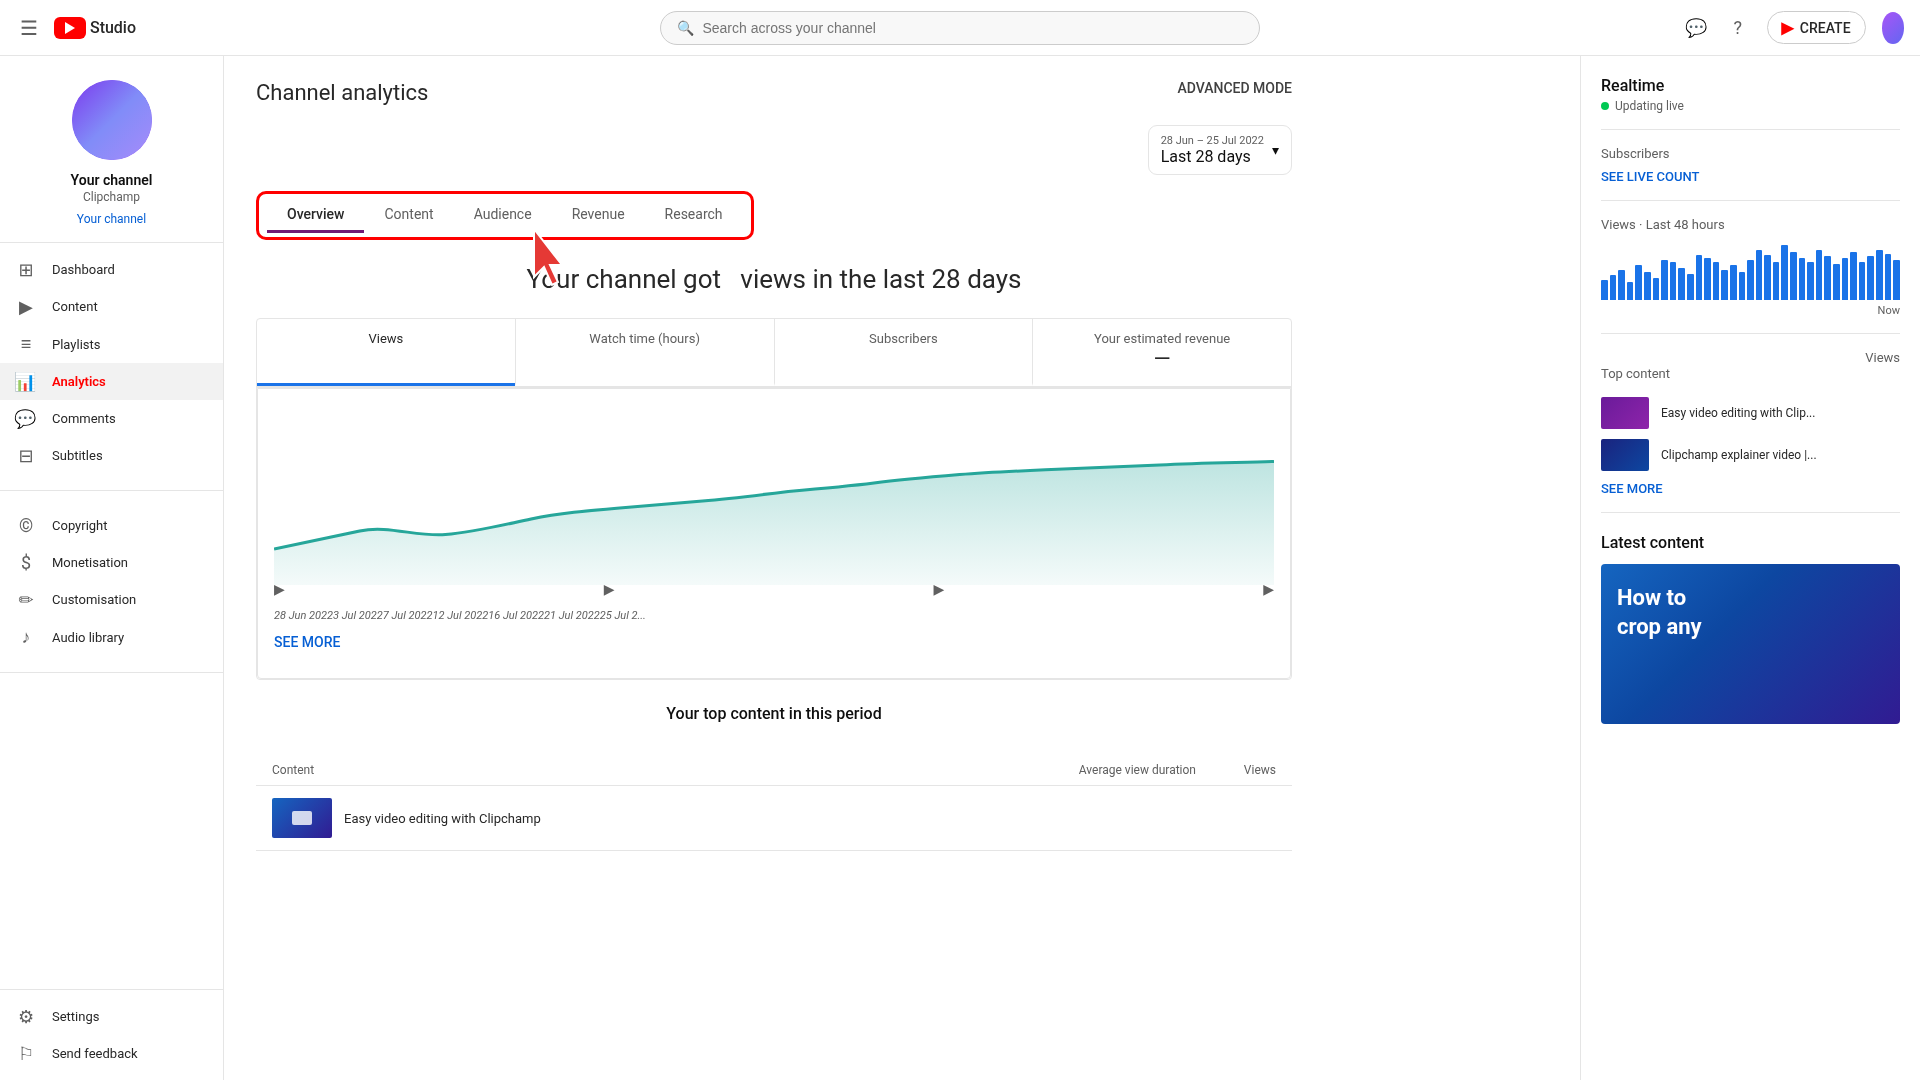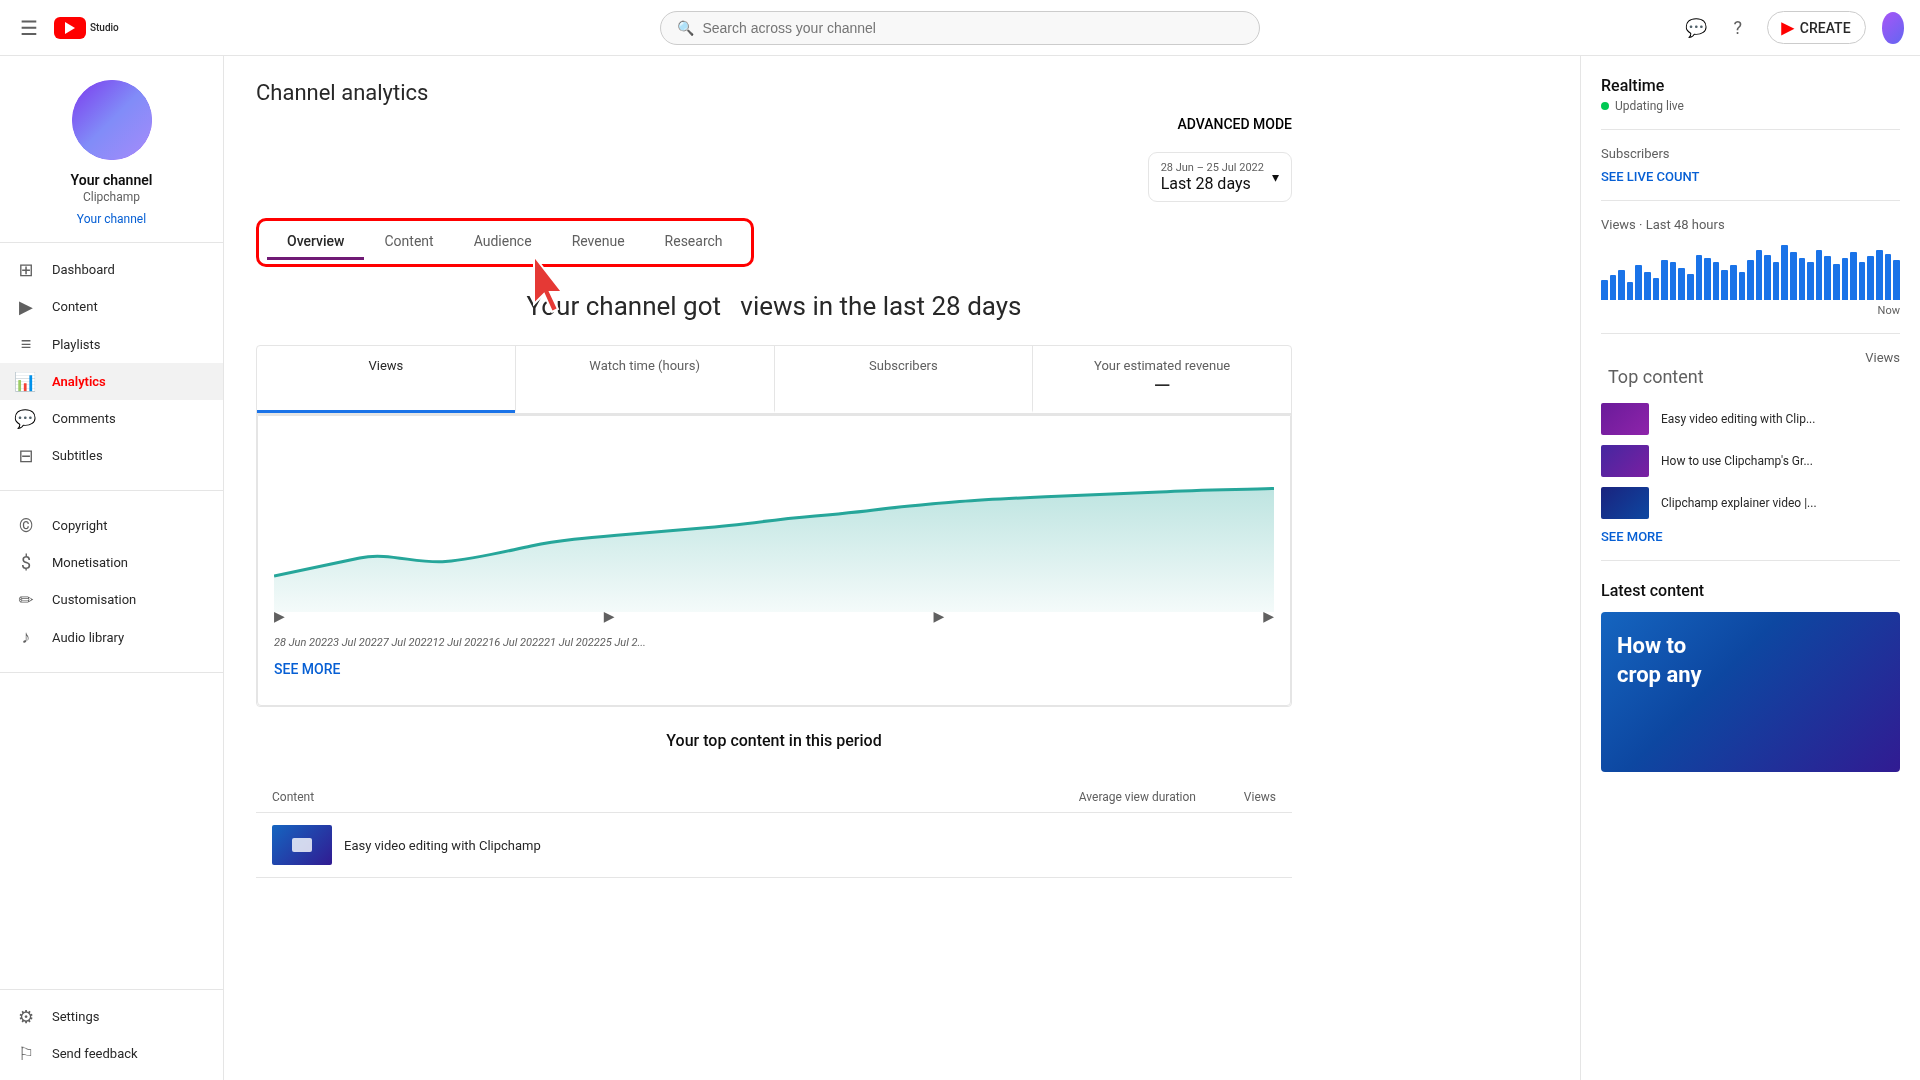--- a/index.html
+++ b/index.html
@@ -9,21 +9,21 @@
     .topbar {
       display: flex; align-items: center; height: 56px; padding: 0 16px;
       border-bottom: 1px solid #e5e5e5; position: fixed; top: 0; left: 0; right: 0;
       background: #fff; z-index: 100;
     }
     .topbar-left { display: flex; align-items: center; gap: 12px; width: 220px; }
     .hamburger { cursor: pointer; font-size: 20px; color: #606060; padding: 4px; }
     .yt-logo { display: flex; align-items: center; gap: 4px; }
     .yt-logo-icon { width: 32px; height: 22px; background: #ff0000; border-radius: 6px; display: flex; align-items: center; justify-content: center; }
     .yt-logo-icon::after { content: ''; border-left: 10px solid #fff; border-top: 6px solid transparent; border-bottom: 6px solid transparent; }
-    .yt-studio-text { font-size: 10px; font-weight: 500; color: #282828; }
+    .yt-studio-text { font-size: 16px; font-weight: 500; color: #282828; }
     .topbar-center { flex: 1; display: flex; justify-content: center; }
     .search-bar { display: flex; align-items: center; width: 600px; border: 1px solid #ccc; border-radius: 40px; padding: 8px 16px; gap: 8px; background: #f8f8f8; }
     .search-bar input { border: none; background: transparent; outline: none; flex: 1; font-size: 14px; color: #be185d; }
     .topbar-right { display: flex; align-items: center; gap: 16px; width: 220px; justify-content: flex-end; }
     .icon-btn { width: 36px; height: 36px; border-radius: 50%; display: flex; align-items: center; justify-content: center; cursor: pointer; color: #606060; font-size: 18px; }
     .create-btn { display: flex; align-items: center; gap: 6px; background: #fff; border: 1px solid #ccc; border-radius: 18px; padding: 6px 14px; cursor: pointer; font-size: 14px; font-weight: 500; color: #282828; }
     .create-btn .plus-icon { color: #ff0000; font-size: 16px; font-weight: bold; }
     .avatar { width: 32px; height: 32px; border-radius: 50%; background: linear-gradient(135deg, #a855f7, #6366f1); cursor: pointer; }
 
     
@@ -101,21 +101,21 @@
     .live-dot { width: 8px; height: 8px; background: #00c853; border-radius: 50%; }
     .right-divider { height: 1px; background: #e5e5e5; margin: 16px 0; }
     .subscribers-section { margin-bottom: 8px; }
     .subscribers-label { font-size: 13px; color: #606060; margin-bottom: 8px; }
     .see-live-count { color: #065fd4; font-size: 13px; font-weight: 500; cursor: pointer; }
     .views-section { margin-top: 16px; }
     .views-label { font-size: 13px; color: #606060; margin-bottom: 8px; }
     .bar-chart { display: flex; align-items: flex-end; height: 60px; gap: 2px; margin-bottom: 4px; }
     .bar { background: #1a73e8; border-radius: 1px 1px 0 0; min-width: 6px; }
     .now-label { font-size: 11px; color: #606060; text-align: right; }
-    .top-content-label { font-size: 18px; color: #606060; margin: 16px 7px 8px; }
+    .top-content-label { font-size: 13px; color: #606060; margin: 16px 0 8px; }
     .top-content-header { display: flex; justify-content: space-between; font-size: 13px; color: #606060; margin-bottom: 8px; }
     .top-content-row { display: flex; align-items: center; gap: 12px; margin-bottom: 10px; }
     .top-thumb { width: 48px; height: 32px; border-radius: 2px; flex-shrink: 0; }
     .thumb-purple { background: linear-gradient(135deg, #6a1b9a, #8e24aa); }
     .thumb-purple2 { background: linear-gradient(135deg, #4527a0, #7b1fa2); }
     .thumb-dark { background: linear-gradient(135deg, #1a237e, #0d47a1); }
     .top-content-name { font-size: 12px; color: #282828; flex: 1; }
     .see-more-link { color: #065fd4; font-size: 13px; font-weight: 500; cursor: pointer; display: block; margin-top: 8px; }
     .latest-content-title { font-size: 16px; font-weight: 500; margin: 20px 0 12px; }
     .latest-thumb { width: 100%; height: 160px; border-radius: 4px; background: linear-gradient(135deg, #1565c0 0%, #0d47a1 40%, #311b92 100%); display: flex; align-items: center; justify-content: center; overflow: hidden; position: relative; }
@@ -224,21 +224,21 @@
         <span class="nav-label">Send feedback</span>
       </div>
     </div>
   </div>
 
   <div class="main">
     <div class="main-inner">
 
       <div class="analytics-header">
         <h1 class="analytics-title">Channel analytics</h1>
-        <span class="advanced-mode" style="color:#000000;margin-top:36px;">ADVANCED MODE</span>
+        <span class="advanced-mode" style="color:#404040;">ADVANCED MODE</span>
       </div>
 
       
       <div class="date-picker-area">
         <div class="date-picker">
           <div>
             <div class="date-range">28 Jun – 25 Jul 2022</div>
             <div class="date-main">Last 28 days</div>
           </div>
           <span>▾</span>
@@ -411,24 +411,20 @@
       <div class="top-content-header">
         <span class="top-content-label">Top content</span>
         <span style="font-size:13px;color:#606060;">Views</span>
       </div>
 
       <div class="top-content-row">
         <div class="top-thumb thumb-purple"></div>
         <div class="top-content-name">Easy video editing with Clip...</div>
       </div>
       <div class="top-content-row">
-        <div class="top-thumb thumb-purple2"></div>
-        <div class="top-content-name">How to use Clipchamp's Gr...</div>
-      </div>
-      <div class="top-content-row">
         <div class="top-thumb thumb-dark"></div>
         <div class="top-content-name">Clipchamp explainer video |...</div>
       </div>
 
       <span class="see-more-link">SEE MORE</span>
     </div>
 
     <div class="right-divider"></div>
 
     <div class="latest-content-title">Latest content</div>

